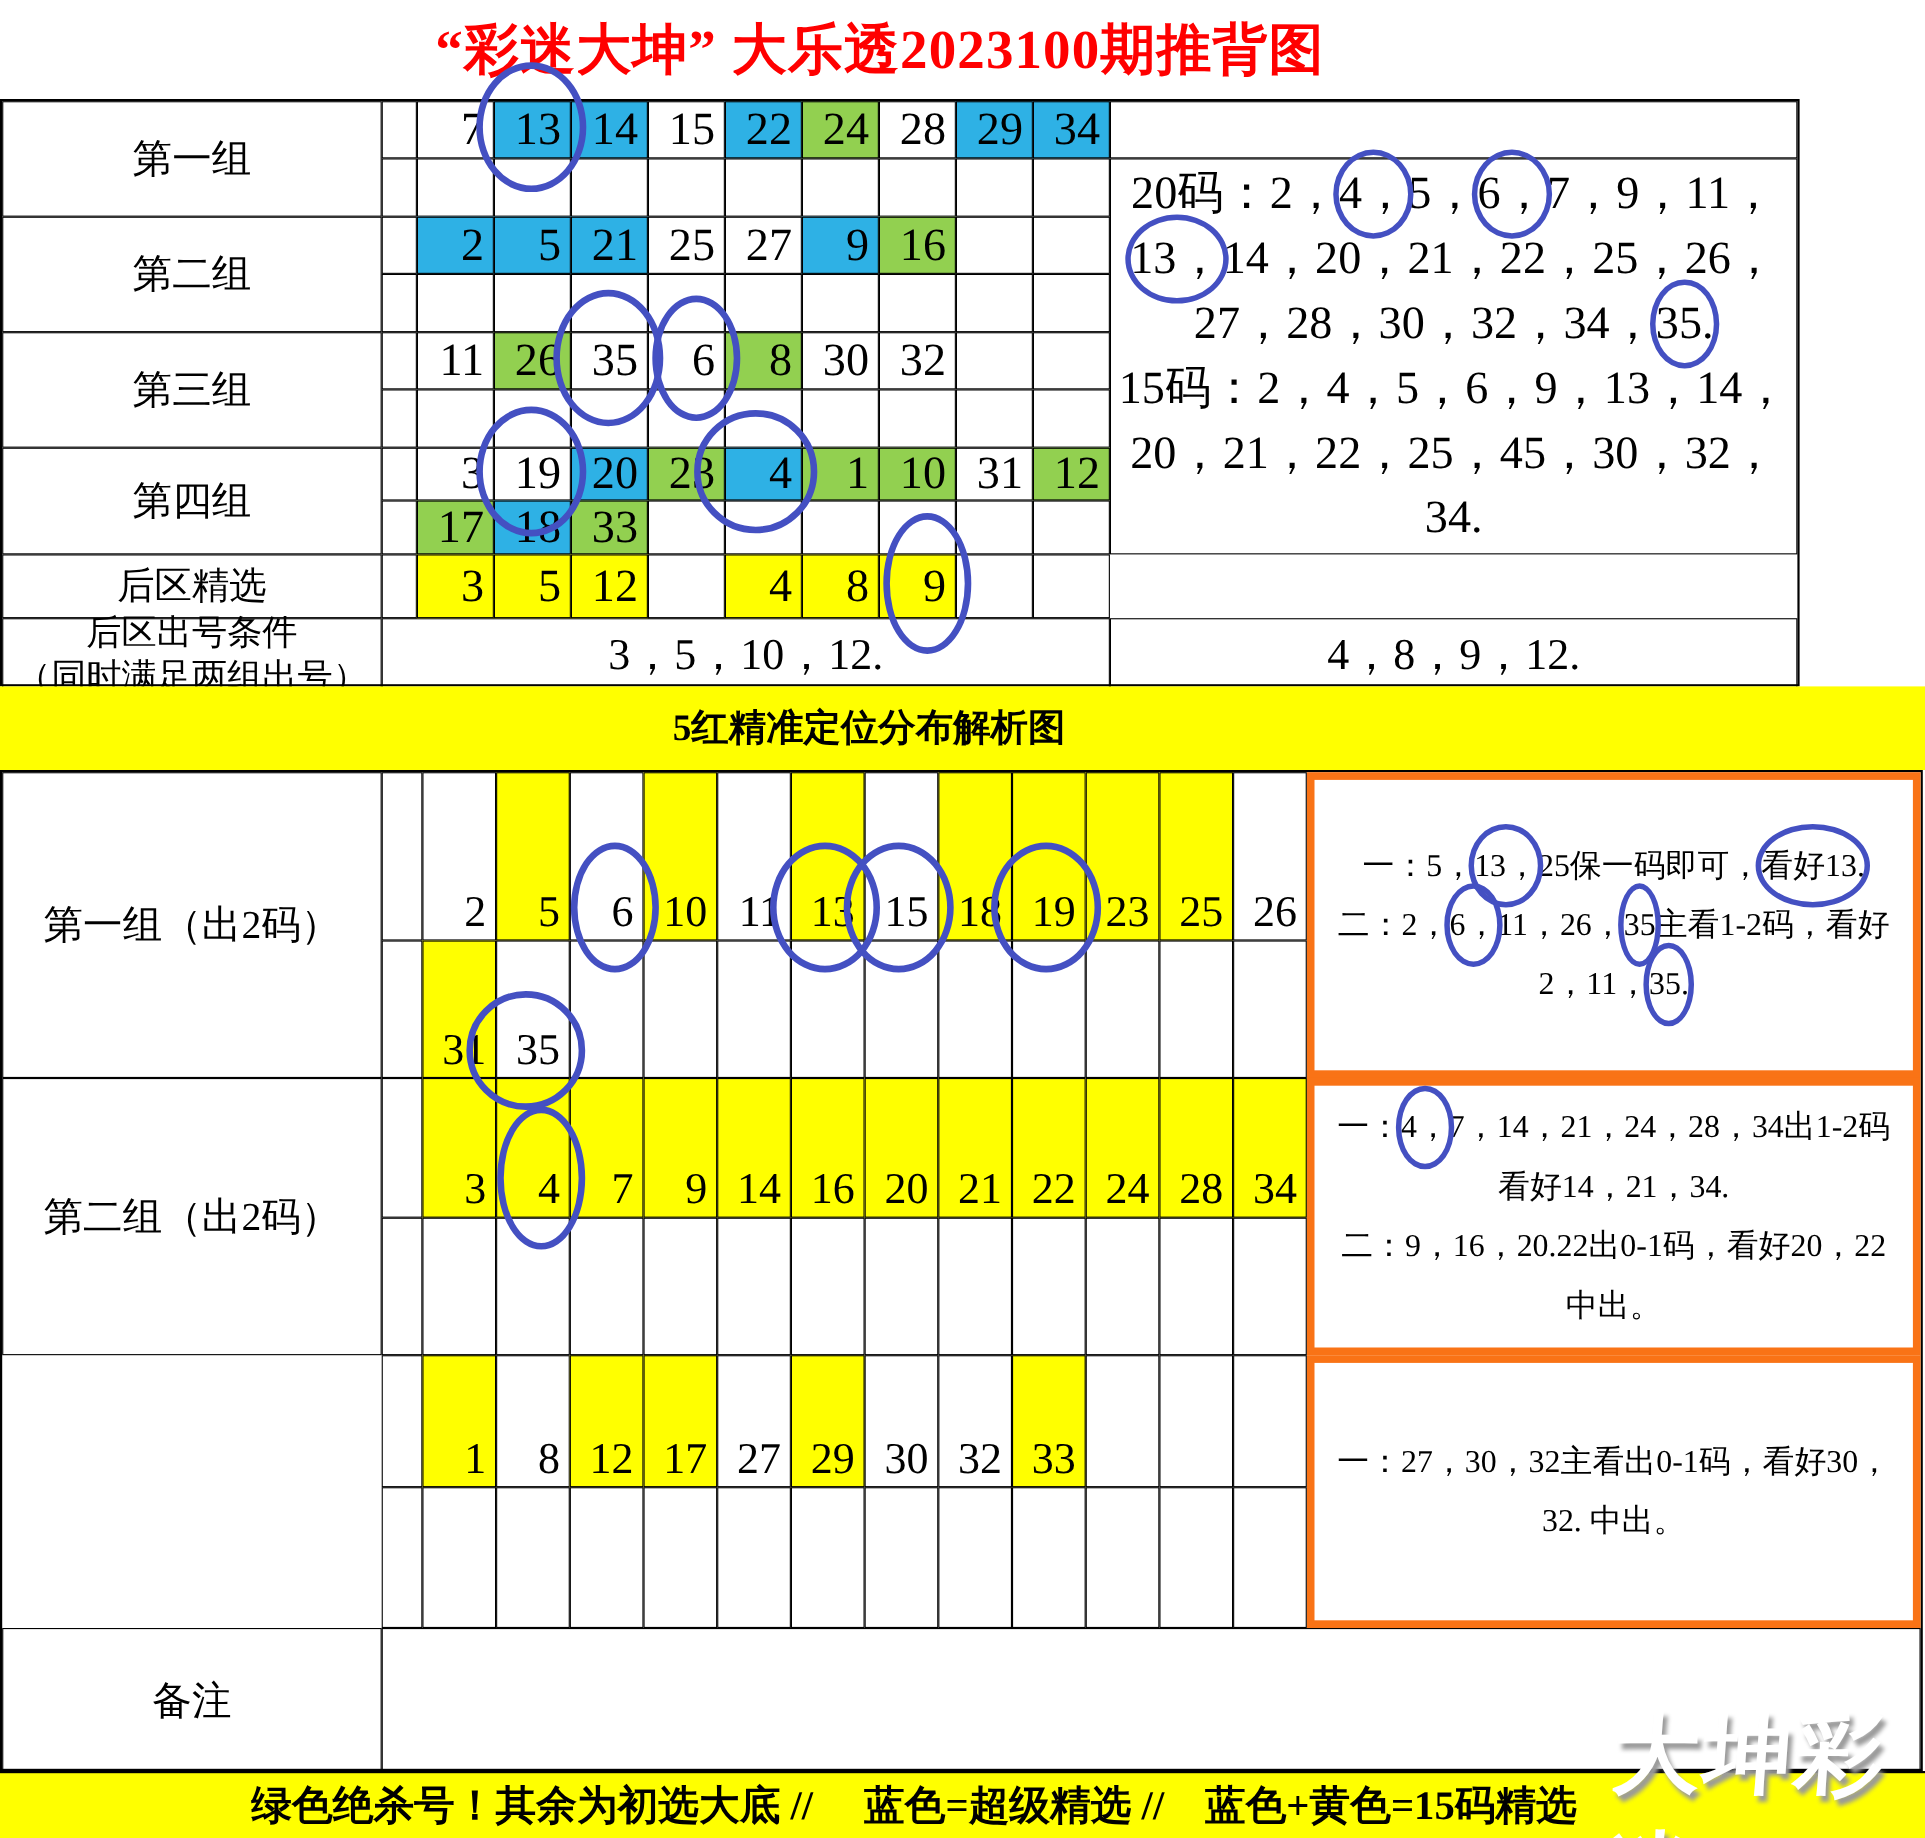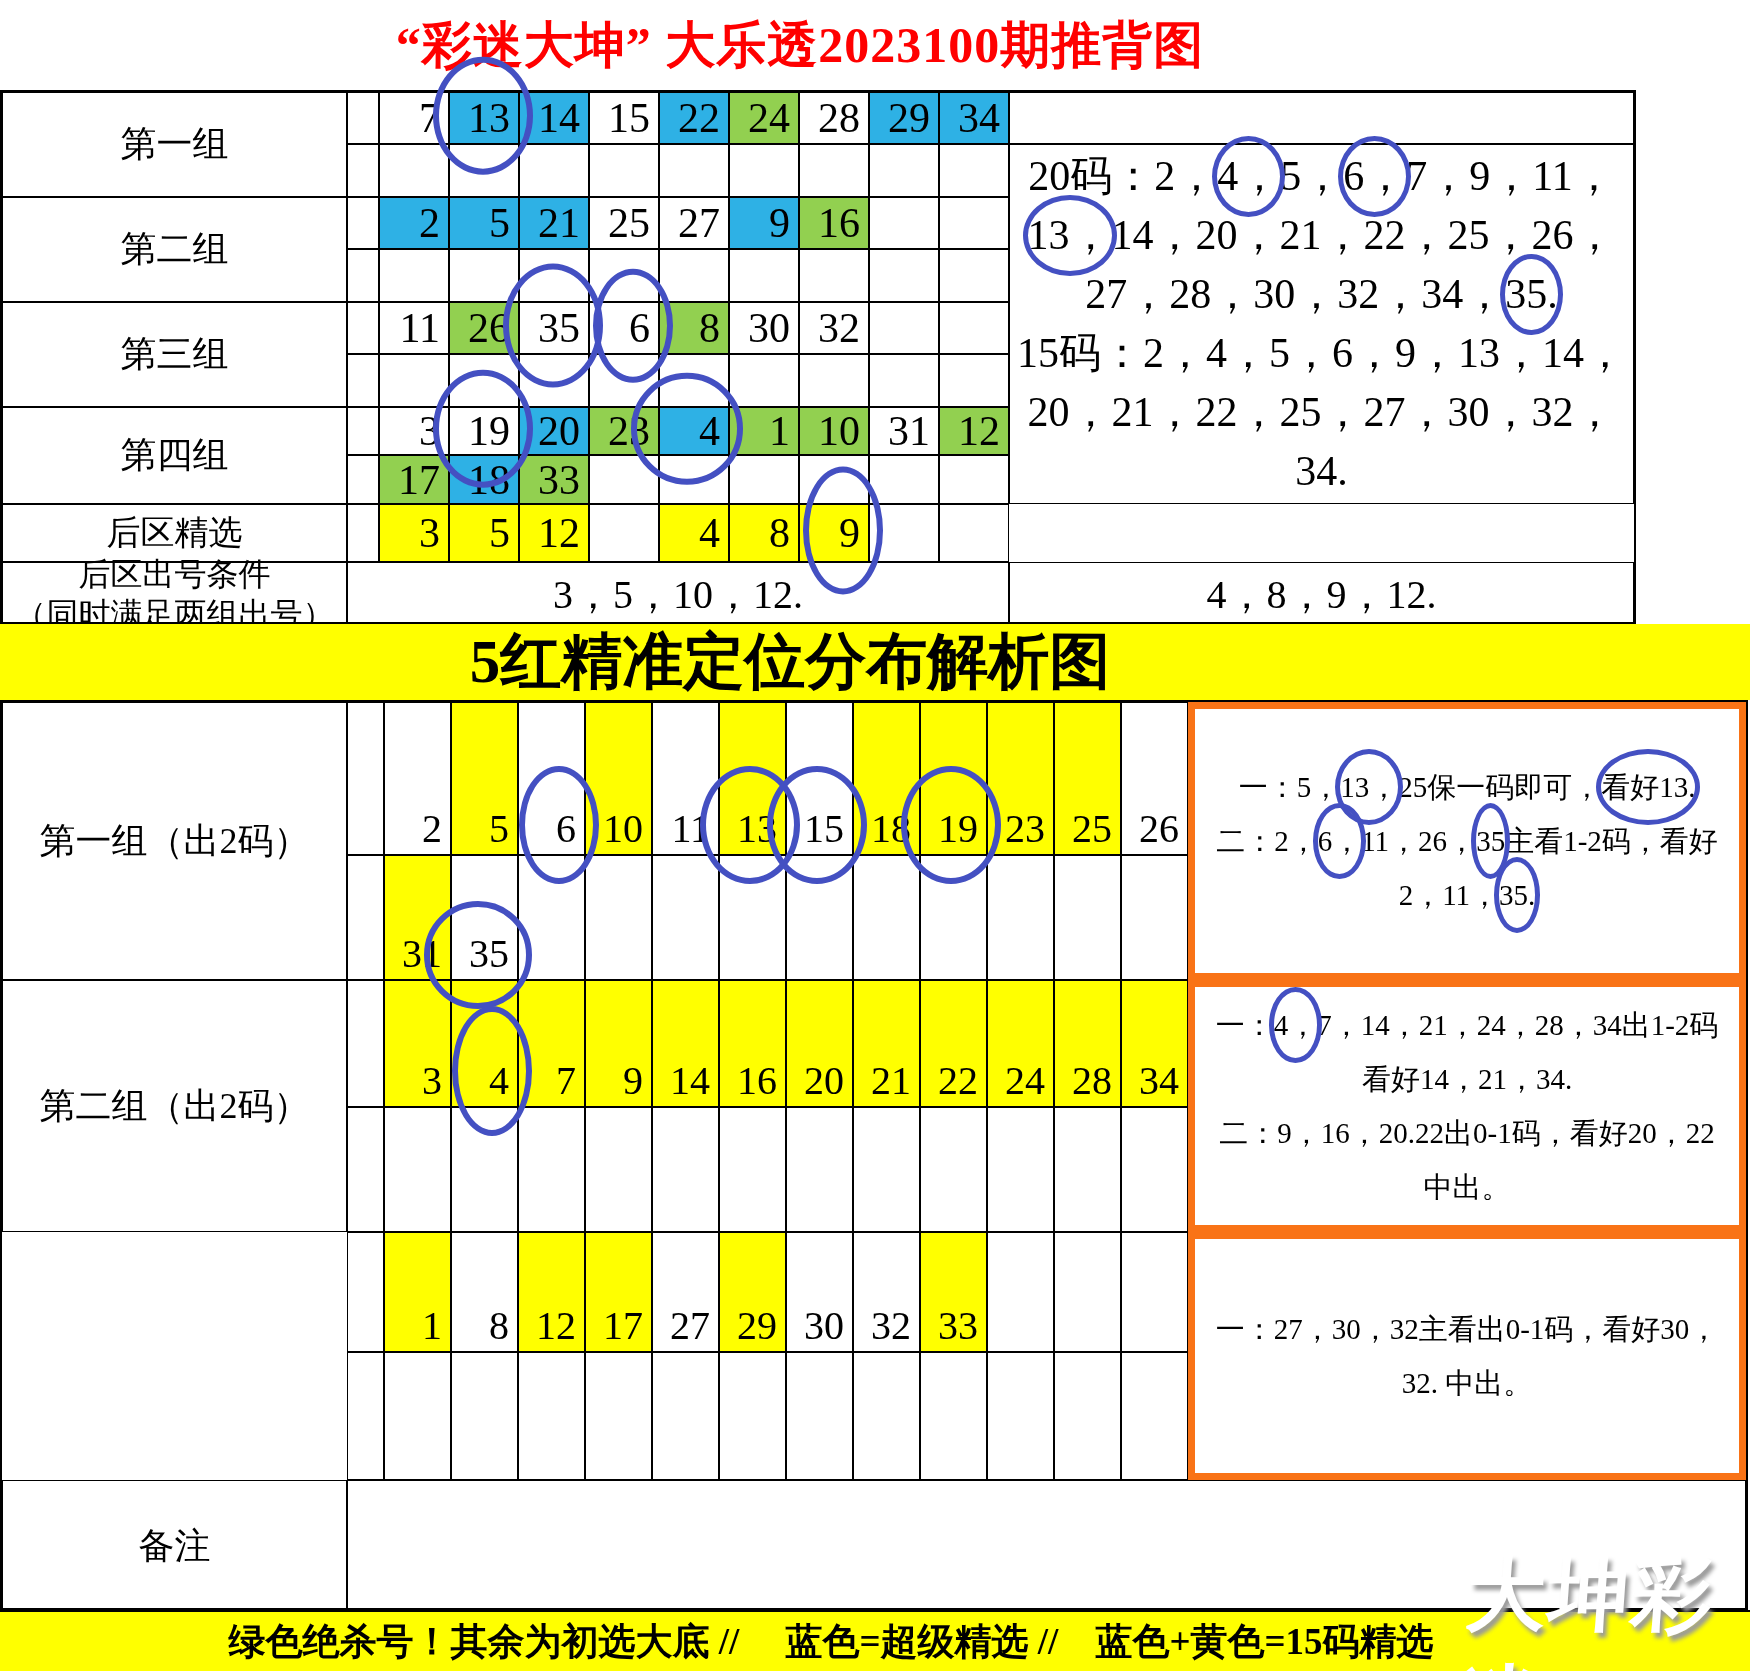--- a/index.html
+++ b/index.html
@@ -55,21 +55,21 @@
   .lG1{grid-row:1/3}.lG2{grid-row:3/5}.lG3{grid-row:5/7;font-size:34px;line-height:1.3;}
   .lrem{grid-row:7}
   .nt{grid-column:15;border:7px solid #f97316;box-sizing:border-box;display:flex;
       flex-direction:column;justify-content:center;font-size:29px;line-height:54px;
       text-align:center;padding:0 4px;}
   .nt1{grid-row:1/3}.nt2{grid-row:3/5}.nt3{grid-row:5/7}
   .remval{grid-column:2/16;grid-row:7;border:1px solid #000;box-sizing:border-box;}
   
   .banner{position:absolute;left:0;width:1750px;background:var(--yellow);box-sizing:border-box;
           display:flex;align-items:center;justify-content:center;font-weight:bold;}
-  .banner1{top:624px;height:76px;font-size:61px;padding-right:170px;}
+  .banner1{top:624px;height:76px;font-size:34px;padding-right:170px;}
   .banner2{top:1610px;height:61px;font-size:37px;padding-right:88px;border-top:2px solid #000;}
   .watermark{position:absolute;left:1462px;top:1542px;font-size:80px;font-weight:bold;
              color:#fff;text-shadow:4px 5px 4px #9a9a9a;letter-spacing:3px;transform:skewX(-4deg);}
   
   .num-circle{position:absolute;border:6px solid var(--circ);border-radius:50%;
               right:-15px;top:50%;transform:translateY(-52%);pointer-events:none;z-index:3;}
   .t2 .num-circle{top:auto;transform:none;bottom:-30px;}
   .tcirc{position:relative;display:inline-block;}
   .tcirc::after{content:"";position:absolute;left:-5px;right:-5px;top:-11px;bottom:-11px;
                 border:5px solid var(--circ);border-radius:50%;pointer-events:none;}
@@ -292,21 +292,21 @@
       </div>
 
     <div class="condval">3，5，10，12.</div>
 
     <div class="rp rp1"></div>
     <div class="rp rp2">
         <div class="tline"><span>20码：2，</span><span class="tcirc">4，</span><span>5，</span><span class="tcirc">6，</span><span>7，9，11，</span></div>
         <div class="tline"><span class="tcirc">13，</span><span>14，20，21，22，25，26，</span></div>
         <div class="tline"><span>27，28，30，32，34，</span><span class="tcirc">35.</span></div>
         <div class="tline"><span>15码：2，4，5，6，9，13，14，</span></div>
-        <div class="tline"><span>20，21，22，25，27，30，32，</span></div>
+        <div class="tline"><span>20，21，22，25，45，30，32，</span></div>
         <div class="tline"><span>34.</span></div>
       </div>
     <div class="rp rp4">4，8，9，12.</div>
   </div>
 
   <div class="banner banner1">5红精准定位分布解析图</div>
 
   <div class="t2">
     <div class="lbl lG1">第一组（出2码）</div>
     <div class="lbl lG2">第二组（出2码）</div>

